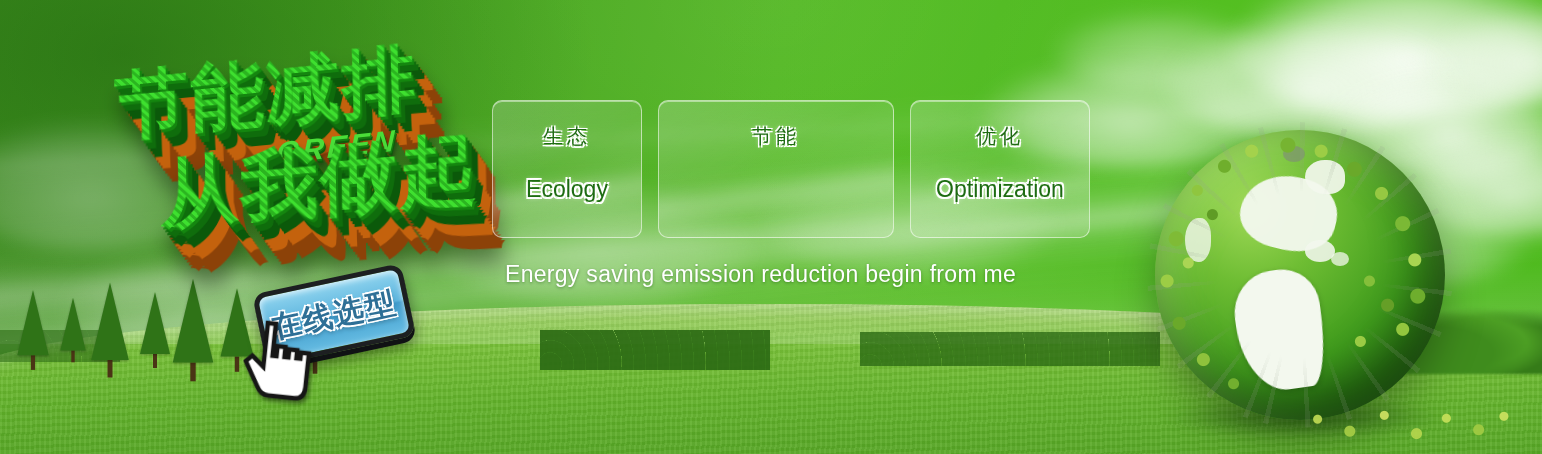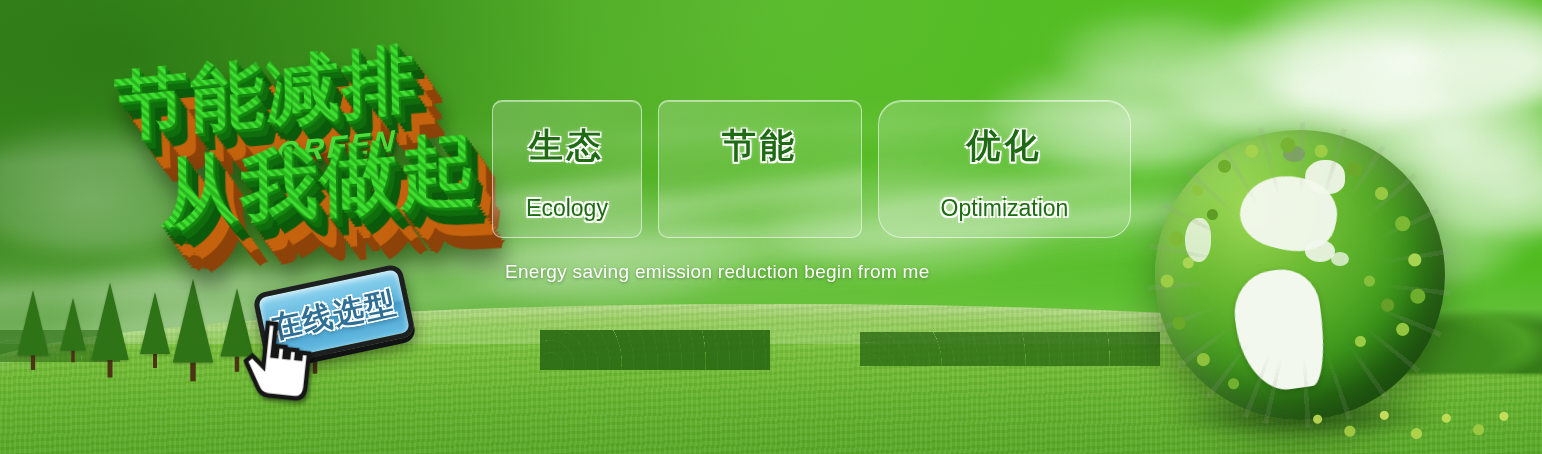--- a/index.html
+++ b/index.html
@@ -336,33 +336,33 @@
     border-radius:10px;
     border:1px solid rgba(255,255,255,.55);
     background:linear-gradient(150deg, rgba(255,255,255,.20) 0%, rgba(255,255,255,.10) 45%, rgba(255,255,255,.16) 100%);
     box-shadow:inset 0 1px 0 rgba(255,255,255,.45);
     display:flex; flex-direction:column;
     align-items:center; justify-content:flex-start;
     padding-top:22px;
     position:relative;
     overflow:hidden;
   }
-  .card.wide{ width:204px; }
-  .card.wide2{ width:253px;border-radius:24px; }
+  .card.wide{ width:236px; }
+  .card.wide2{ width:180px; }
   .card::after{
     content:"";
     position:absolute; left:-20%; top:52%;
     width:150%; height:42px;
     background:linear-gradient(to bottom, rgba(255,255,255,0), rgba(255,255,255,.22), rgba(255,255,255,0));
     transform:rotate(-7deg);
     filter:blur(5px);
     pointer-events:none;
   }
   .card-cn{
-    font-size:34px; font-weight:bold; letter-spacing:4px;
+    font-size:20px; font-weight:normal; letter-spacing:4px;
     color:#1f6b14;
     text-shadow:
       -1.5px -1.5px 0 #ffffff,  1.5px -1.5px 0 #ffffff,
       -1.5px  1.5px 0 #ffffff,  1.5px  1.5px 0 #ffffff,
        0 0 4px rgba(255,255,255,.9);
     position:relative; z-index:2;
   }
   .card-en{
     margin-top:26px;
     font-size:23px; font-weight:400;
@@ -371,21 +371,21 @@
       -1.6px -1.6px 0 #ffffff,  1.6px -1.6px 0 #ffffff,
       -1.6px  1.6px 0 #ffffff,  1.6px  1.6px 0 #ffffff,
        0 0 5px rgba(255,255,255,.95);
     white-space:nowrap;
     position:relative; z-index:2;
   }
 
   
   .tagline{
     position:absolute; left:505px; top:261px;
-    font-size:19px;
+    font-size:23px;
     color:#ffffff;
     letter-spacing:.3px;
     text-shadow:0 1px 3px rgba(20,70,10,.45);
     white-space:nowrap;
   }
 </style>
 </head>
 <body>
 
 <div class="banner">

